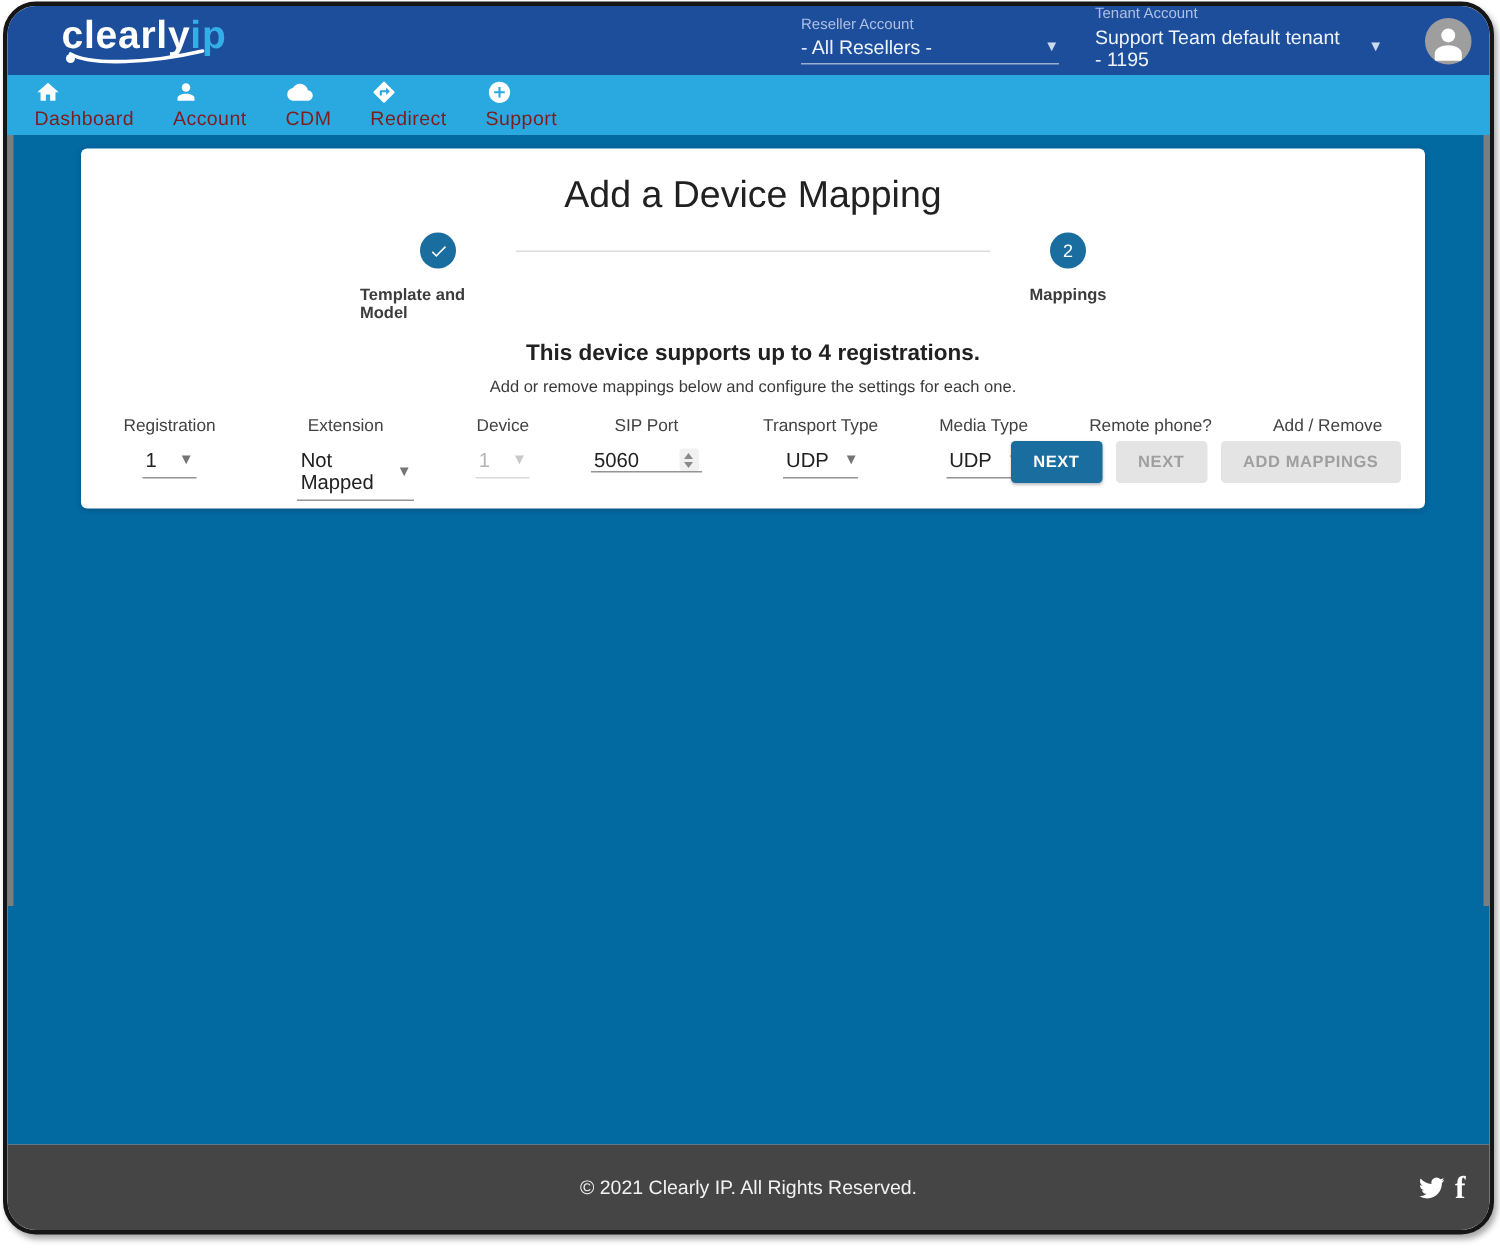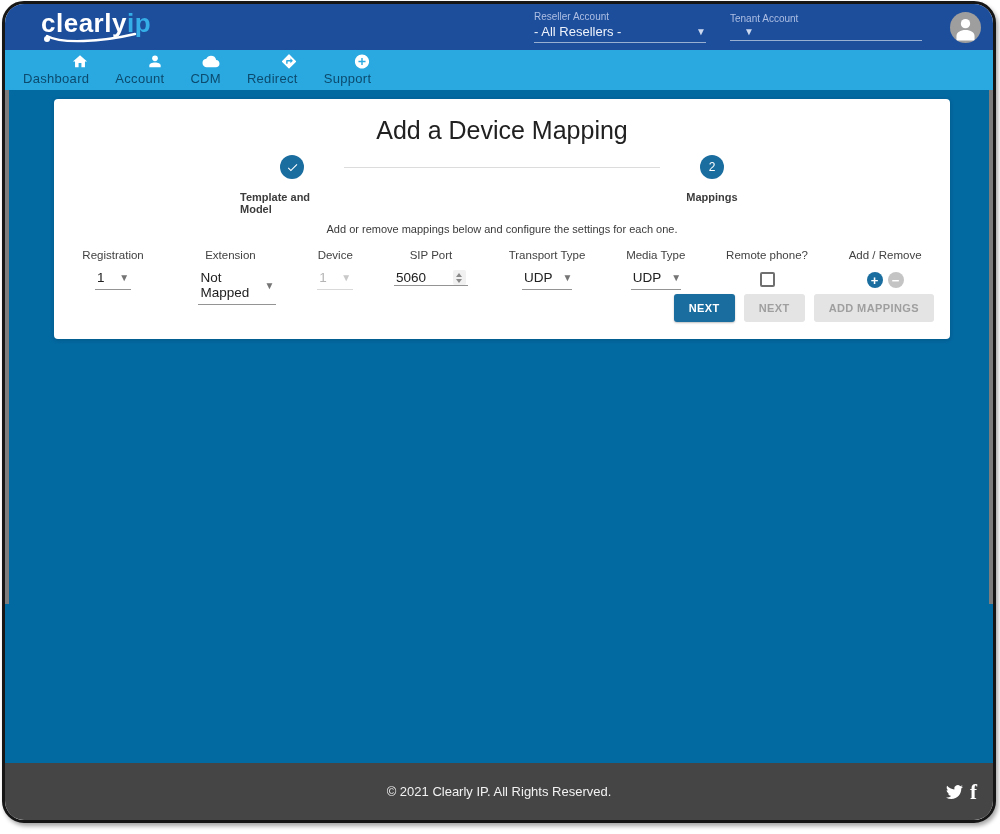--- a/index.html
+++ b/index.html
@@ -27,21 +27,21 @@
   .acct { display:flex; flex-direction:column; margin-right:24px; }
   .acct-label { font-size:10px; color:#aebfe3; margin-bottom:2px; }
   .acct-select { display:flex; align-items:center; justify-content:space-between; border-bottom:1px solid rgba(255,255,255,0.55); padding-bottom:3px; color:#eef3fb; font-size:13px; cursor:pointer; }
   .acct-select .caret { color:#cdd9ef; font-size:10px; margin-left:14px; }
   .acct.reseller .acct-select { width:172px; }
   .acct.tenant .acct-select { width:192px; }
   .avatar { width:31px; height:31px; border-radius:50%; background:#9e9e9e; display:flex; align-items:center; justify-content:center; overflow:hidden; cursor:pointer; margin-left:4px; }
 
   
   .nav { height:40px; background:#29a9e0; display:flex; align-items:flex-start; padding:3px 0 0 18px; gap:26px; flex-shrink:0; }
-  .nav-item { display:flex; flex-direction:column; align-items:flex-end; color:#0c4a6e; cursor:pointer; }
+  .nav-item { display:flex; flex-direction:column; align-items:flex-start; color:#7f1d1d; cursor:pointer; }
   .nav-item svg { height:17px; }
   .nav-item .nav-label { font-size:13px; margin-top:1px; letter-spacing:0.3px; }
 
   
   .main { flex:1; background:#0369a1; position:relative; }
   .card {
     position:absolute; left:49px; top:9px; width:896px; height:240px;
     background:#ffffff; border-radius:4px; box-shadow:0 1px 4px rgba(0,0,0,0.18);
     display:flex; flex-direction:column;
   }
@@ -114,20 +114,21 @@
     <div class="acct reseller">
       <div class="acct-label">Reseller Account</div>
       <div class="acct-select">
         <span>- All Resellers -</span>
         <span class="caret">▼</span>
       </div>
     </div>
     <div class="acct tenant">
       <div class="acct-label">Tenant Account</div>
       <div class="acct-select">
+        <span>Support Team default tenant - 1195</span>
         <span class="caret">▼</span>
       </div>
     </div>
     <div class="avatar">
       <svg width="31" height="31" viewBox="0 0 24 24">
         <circle cx="12" cy="9" r="3.6" fill="#ffffff"></circle>
         <path d="M12 14c-4 0-7 2-7 4.5V22h14v-3.5C19 16 16 14 12 14z" fill="#ffffff"></path>
       </svg>
     </div>
   </div>
@@ -181,20 +182,21 @@
         </div>
         <div class="connector"></div>
         <div class="step">
           <div class="step-circle">
             <span>2</span>
           </div>
           <div class="step-label">Mappings</div>
         </div>
       </div>
 
+      <div class="card-subtitle">This device supports up to 4 registrations.</div>
       <div class="card-caption">Add or remove mappings below and configure the settings for each one.</div>
 
       <div class="form-row">
         <div class="field">
           <div class="field-label">Registration</div>
           <div class="select-control w-reg">
             <span>1</span>
             <span class="caret">▼</span>
           </div>
         </div>

